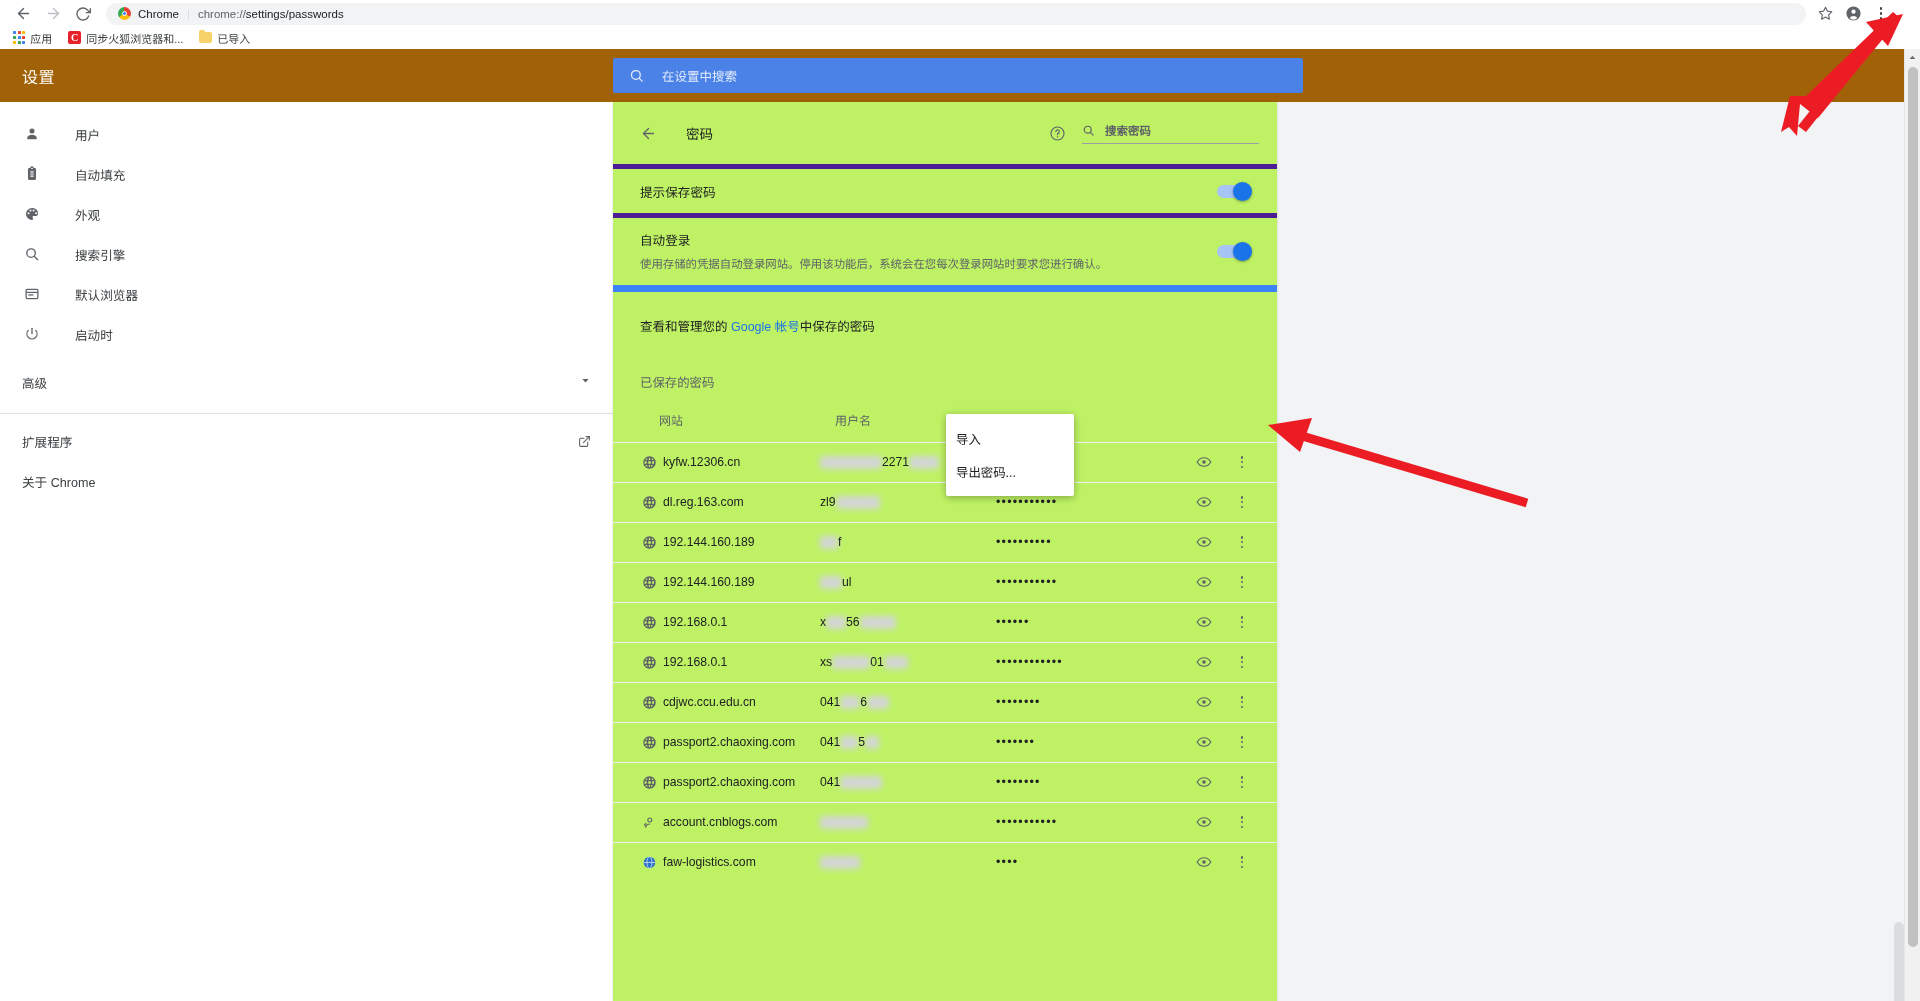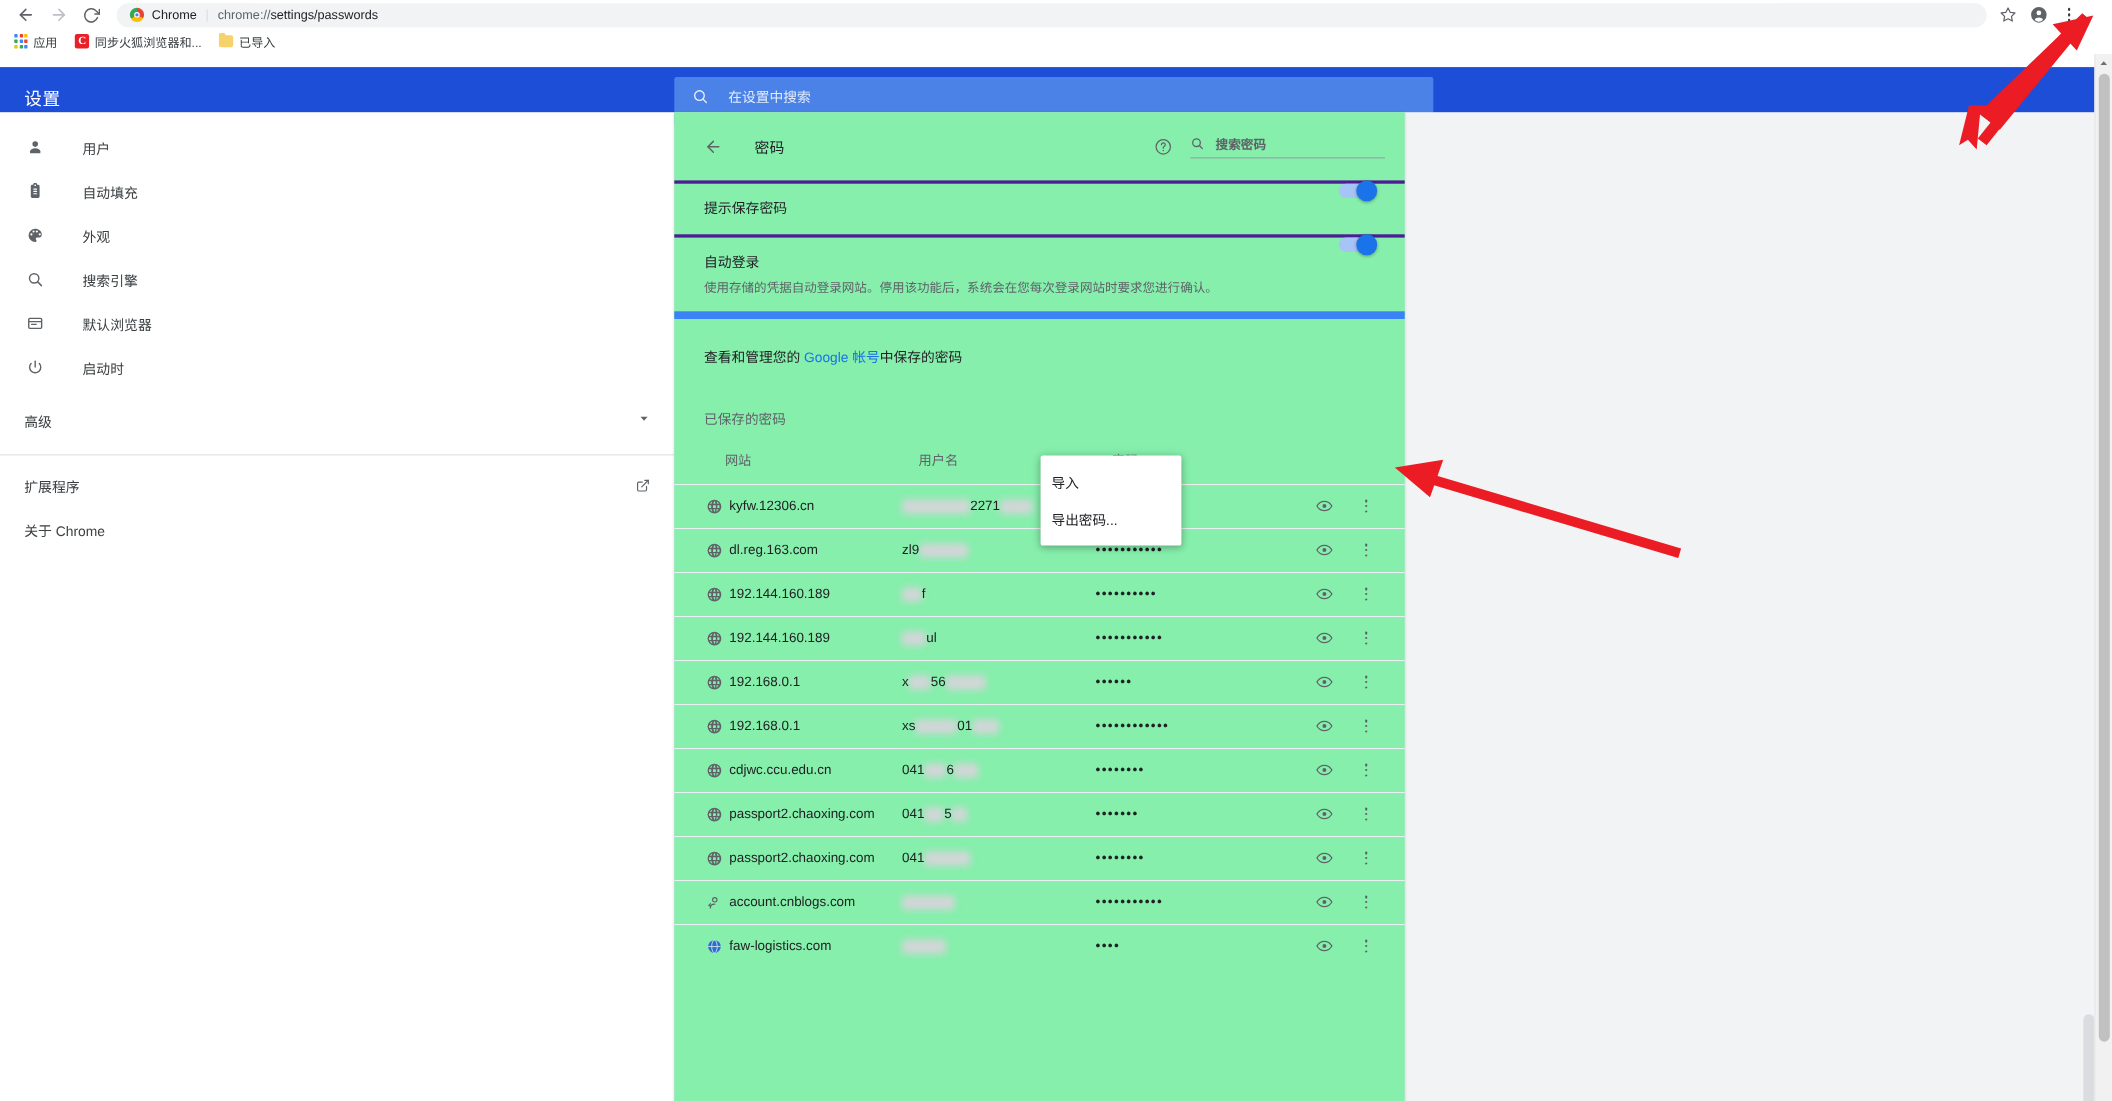--- a/index.html
+++ b/index.html
@@ -73,22 +73,22 @@
   .bm-favicon-folder::before {
     content: ""; position: absolute; top: -2.5px; left: 0; width: 6px; height: 3px;
     background: #f7d26a; border-radius: 1.5px 1.5px 0 0;
   }
 
   
   .page { position: absolute; top: 49px; left: 0; width: 1920px; height: 952px; background: #ffffff; }
 
   
   .settings-header {
-    position: absolute; top: 12px; left: 0; width: 1907px; height: 53px;
-    background: #1d4ed8; display: flex; align-items: center;
+    position: absolute; top: 0; left: 0; width: 1907px; height: 53px;
+    background: #a16207; display: flex; align-items: center;
   }
   .settings-title {
     position: absolute; left: 22px; top: 50%; transform: translateY(-50%);
     color: #ffffff; font-size: 16px; letter-spacing: 0.6px;
   }
   .settings-search {
     position: absolute; left: 613px; top: 9px; width: 690px; height: 35px;
     background: #4a82e8; border-radius: 2px; display: flex; align-items: center;
     padding: 0 16px; gap: 18px;
   }
@@ -115,43 +115,43 @@
   .side-item.plain .pl-label { flex: 1 1 auto; }
   .side-ext-icon { margin-right: 22px; color: #5f6368; display: flex; }
 
   
   .content-area {
     position: absolute; top: 53px; left: 613px; width: 1294px; height: 899px;
     background: #f1f3f4;
   }
   .card {
     position: absolute; top: 0; left: 0; width: 664px; height: 899px;
-    background: #86efac; box-shadow: 0 1px 2px rgba(60,64,67,0.12), 0 1px 3px rgba(60,64,67,0.08);
+    background: #bef264; box-shadow: 0 1px 2px rgba(60,64,67,0.12), 0 1px 3px rgba(60,64,67,0.08);
   }
 
   .card-header {
     position: relative; height: 62px; display: flex; align-items: center; padding-left: 27px;
   }
   .back-arrow { color: #5f6368; display: flex; }
   .card-title { margin-left: 29px; font-size: 13.5px; color: #202124; }
   .header-right {
     position: absolute; right: 18px; top: 50%; transform: translateY(-50%);
     display: flex; align-items: center; gap: 16px;
   }
   .help-icon { color: #5f6368; display: flex; }
   .pwd-search {
     display: flex; align-items: center; gap: 10px; width: 177px;
     border-bottom: 1px solid #9aa0a6; padding-bottom: 5px;
   }
   .pwd-search .ps-icon { color: #5f6368; display: flex; }
   .pwd-search .ps-ph { font-size: 11.5px; color: #5f6368; font-weight: bold; }
 
   .setting-row {
-    display: flex; align-items: flex-start; justify-content: space-between;
-    padding: 0 27px; min-height: 49px; border-top: 3px solid #4c1d95;
+    display: flex; align-items: center; justify-content: space-between;
+    padding: 0 27px; min-height: 49px; border-top: 5px solid #4c1d95;
   }
   .setting-row .sr-text { padding: 12px 0; }
   .sr-title { font-size: 12.6px; color: #202124; }
   .sr-sub { font-size: 11.4px; color: #5f6368; margin-top: 7px; line-height: 1.45; }
   .toggle {
     width: 33px; height: 13px; border-radius: 7px; background: #a6c4f5; position: relative;
     flex: 0 0 auto;
   }
   .toggle::after {
     content: ""; position: absolute; right: -2px; top: -3px;

